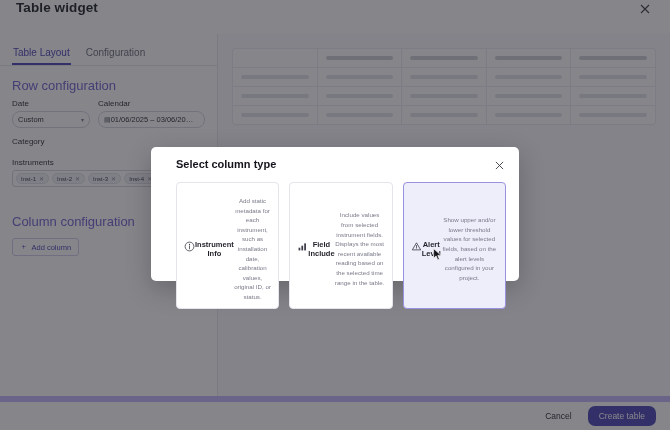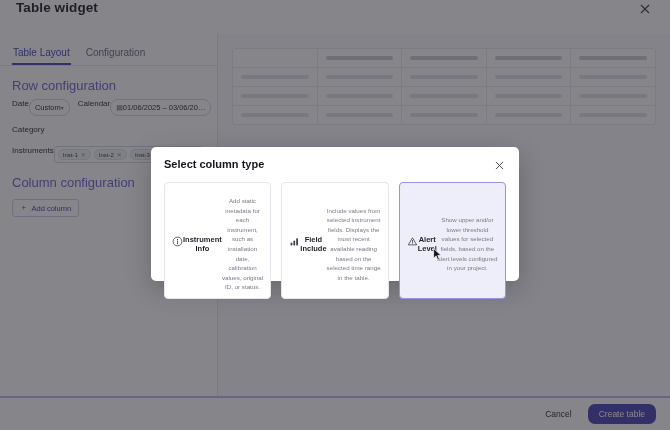--- a/index.html
+++ b/index.html
@@ -59,21 +59,21 @@
     cursor: pointer;
   }
   .tab.active { color: #4b42b5; border-bottom: 2px solid #4b42b5; font-weight: normal; }
 
   .section-label {
     font-size: 13px; color: #6f63cf; margin-bottom: 6px;
   }
   .section-label.plain { color: #6f63cf; }
 
   .field-row { display: flex; gap: 8px; margin-bottom: 9px; }
-  .field { display: flex; flex-direction: row; }
+  .field { display: flex; flex-direction: column; }
   .field.grow { flex: 1 1 auto; }
   .field-label {
     font-size: 8px; color: #2b2b33; margin-bottom: 3px;
   }
   .control {
     height: 17px;
     border: 1px solid #d6d6e0;
     border-radius: 8px;
     background: #fff;
     display: flex; align-items: center;
@@ -117,21 +117,21 @@
   .sk-row:last-child { border-bottom: none; }
   .sk-cell { flex: 1 1 0; padding: 7px 8px; border-right: 1px solid #ebebf1; }
   .sk-cell:last-child { border-right: none; }
   .sk-bar { height: 4px; border-radius: 2px; background: #e3e3ea; }
   .sk-row.head .sk-bar { background: #cfcfd8; height: 4px; }
   .sk-row.head .sk-cell:first-child .sk-bar { background: transparent; }
 
   
   .page-footer {
     height: 34px; flex: 0 0 auto;
-    border-top: 2px solid #c4b5fd;
+    border-top: 6px solid #c4b5fd;
     display: flex; align-items: center; justify-content: flex-end;
     gap: 10px; padding: 0 14px;
     background: #fff;
   }
   .btn-text {
     font-size: 8.5px; color: #2b2b33; cursor: pointer; padding: 4px 6px;
   }
   .btn-primary {
     font-size: 8.5px; color: #fff; background: #4b42b5;
     border: none; border-radius: 7px; padding: 5px 11px;
@@ -143,21 +143,21 @@
     position: absolute; inset: 0;
     background: rgba(32,32,42,0.55);
   }
   .modal {
     position: absolute;
     left: 151px; top: 147px;
     width: 368px; height: 134px;
     background: #fff;
     border-radius: 5px;
     box-shadow: 0 8px 26px rgba(0,0,0,0.22);
-    padding: 11px 13px 13px 13px;
+    padding: 11px 13px 13px 25px;
     display: flex; flex-direction: column;
   }
   .modal-head { display: flex; align-items: flex-start; }
   .modal-title { font-size: 11px; font-weight: bold; color: #15151d; }
   .modal-close {
     margin-left: auto; width: 14px; height: 14px;
     display: flex; align-items: center; justify-content: center;
     font-size: 11px; color: #3a3a44; cursor: pointer; line-height: 1;
   }
   .cards { display: flex; gap: 10px; margin-top: 10px; flex: 1 1 auto; }
@@ -227,21 +227,21 @@
               <span class="cal-ico">▤</span>
               <span>01/06/2025 – 03/06/20…</span>
             </div>
           </div>
         </div>
 
         <div class="field" style="margin-bottom:9px">
           <div class="field-label">Category</div>
         </div>
 
-        <div class="field" style="margin-bottom:12px">
+        <div class="field" style="margin-bottom:27px">
           <div class="field-label">Instruments</div>
           <div class="tag-box">
             <span class="tag">
               <span>Inst-1</span>
               <span class="x">✕</span>
             </span>
             <span class="tag">
               <span>Inst-2</span>
               <span class="x">✕</span>
             </span>

